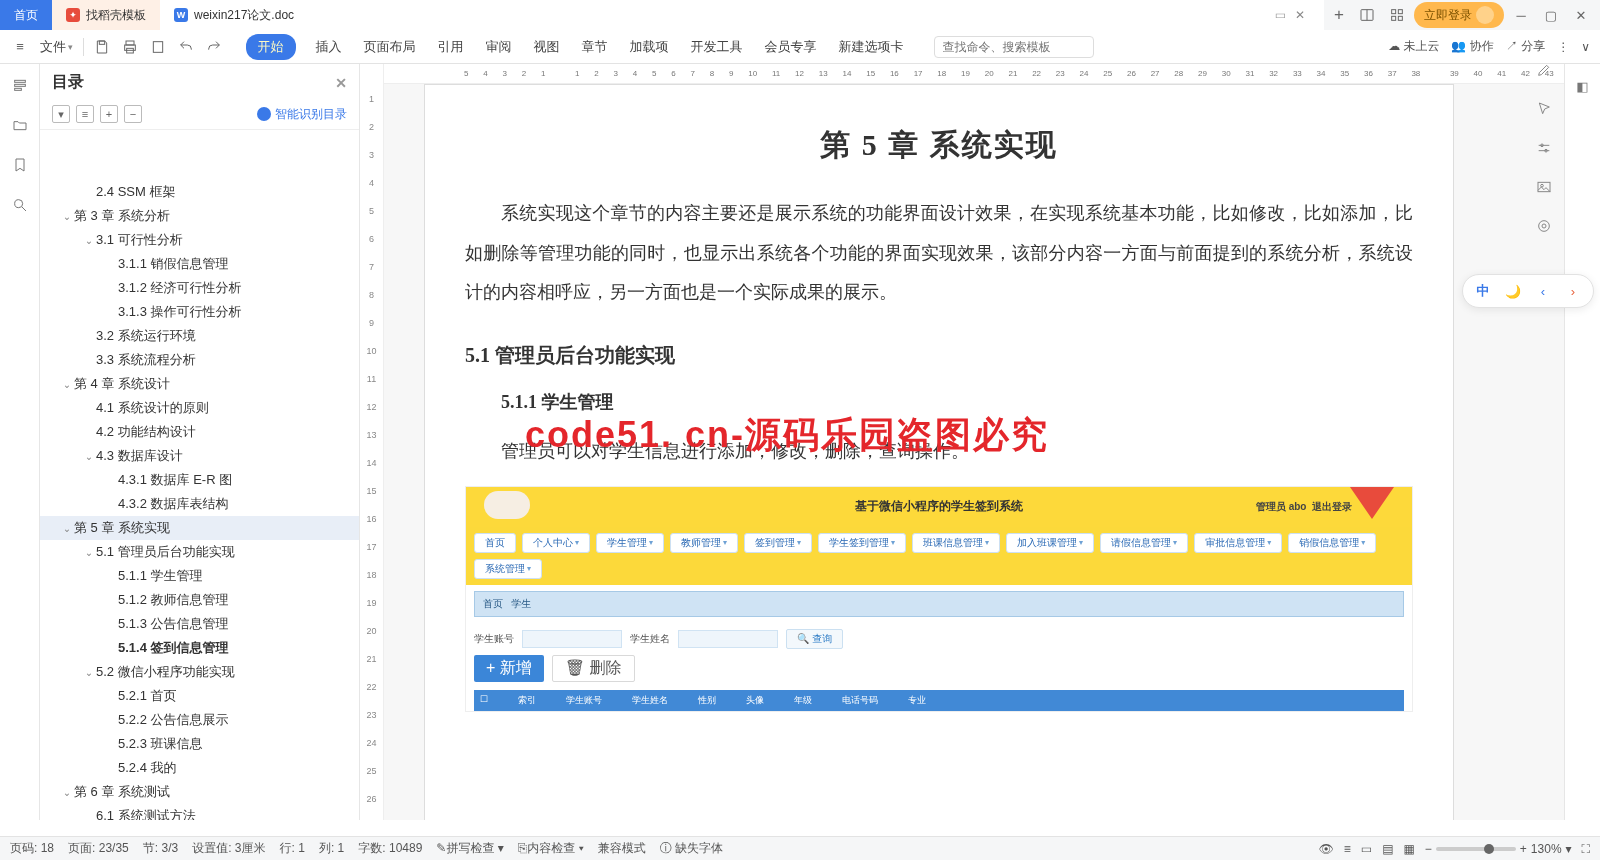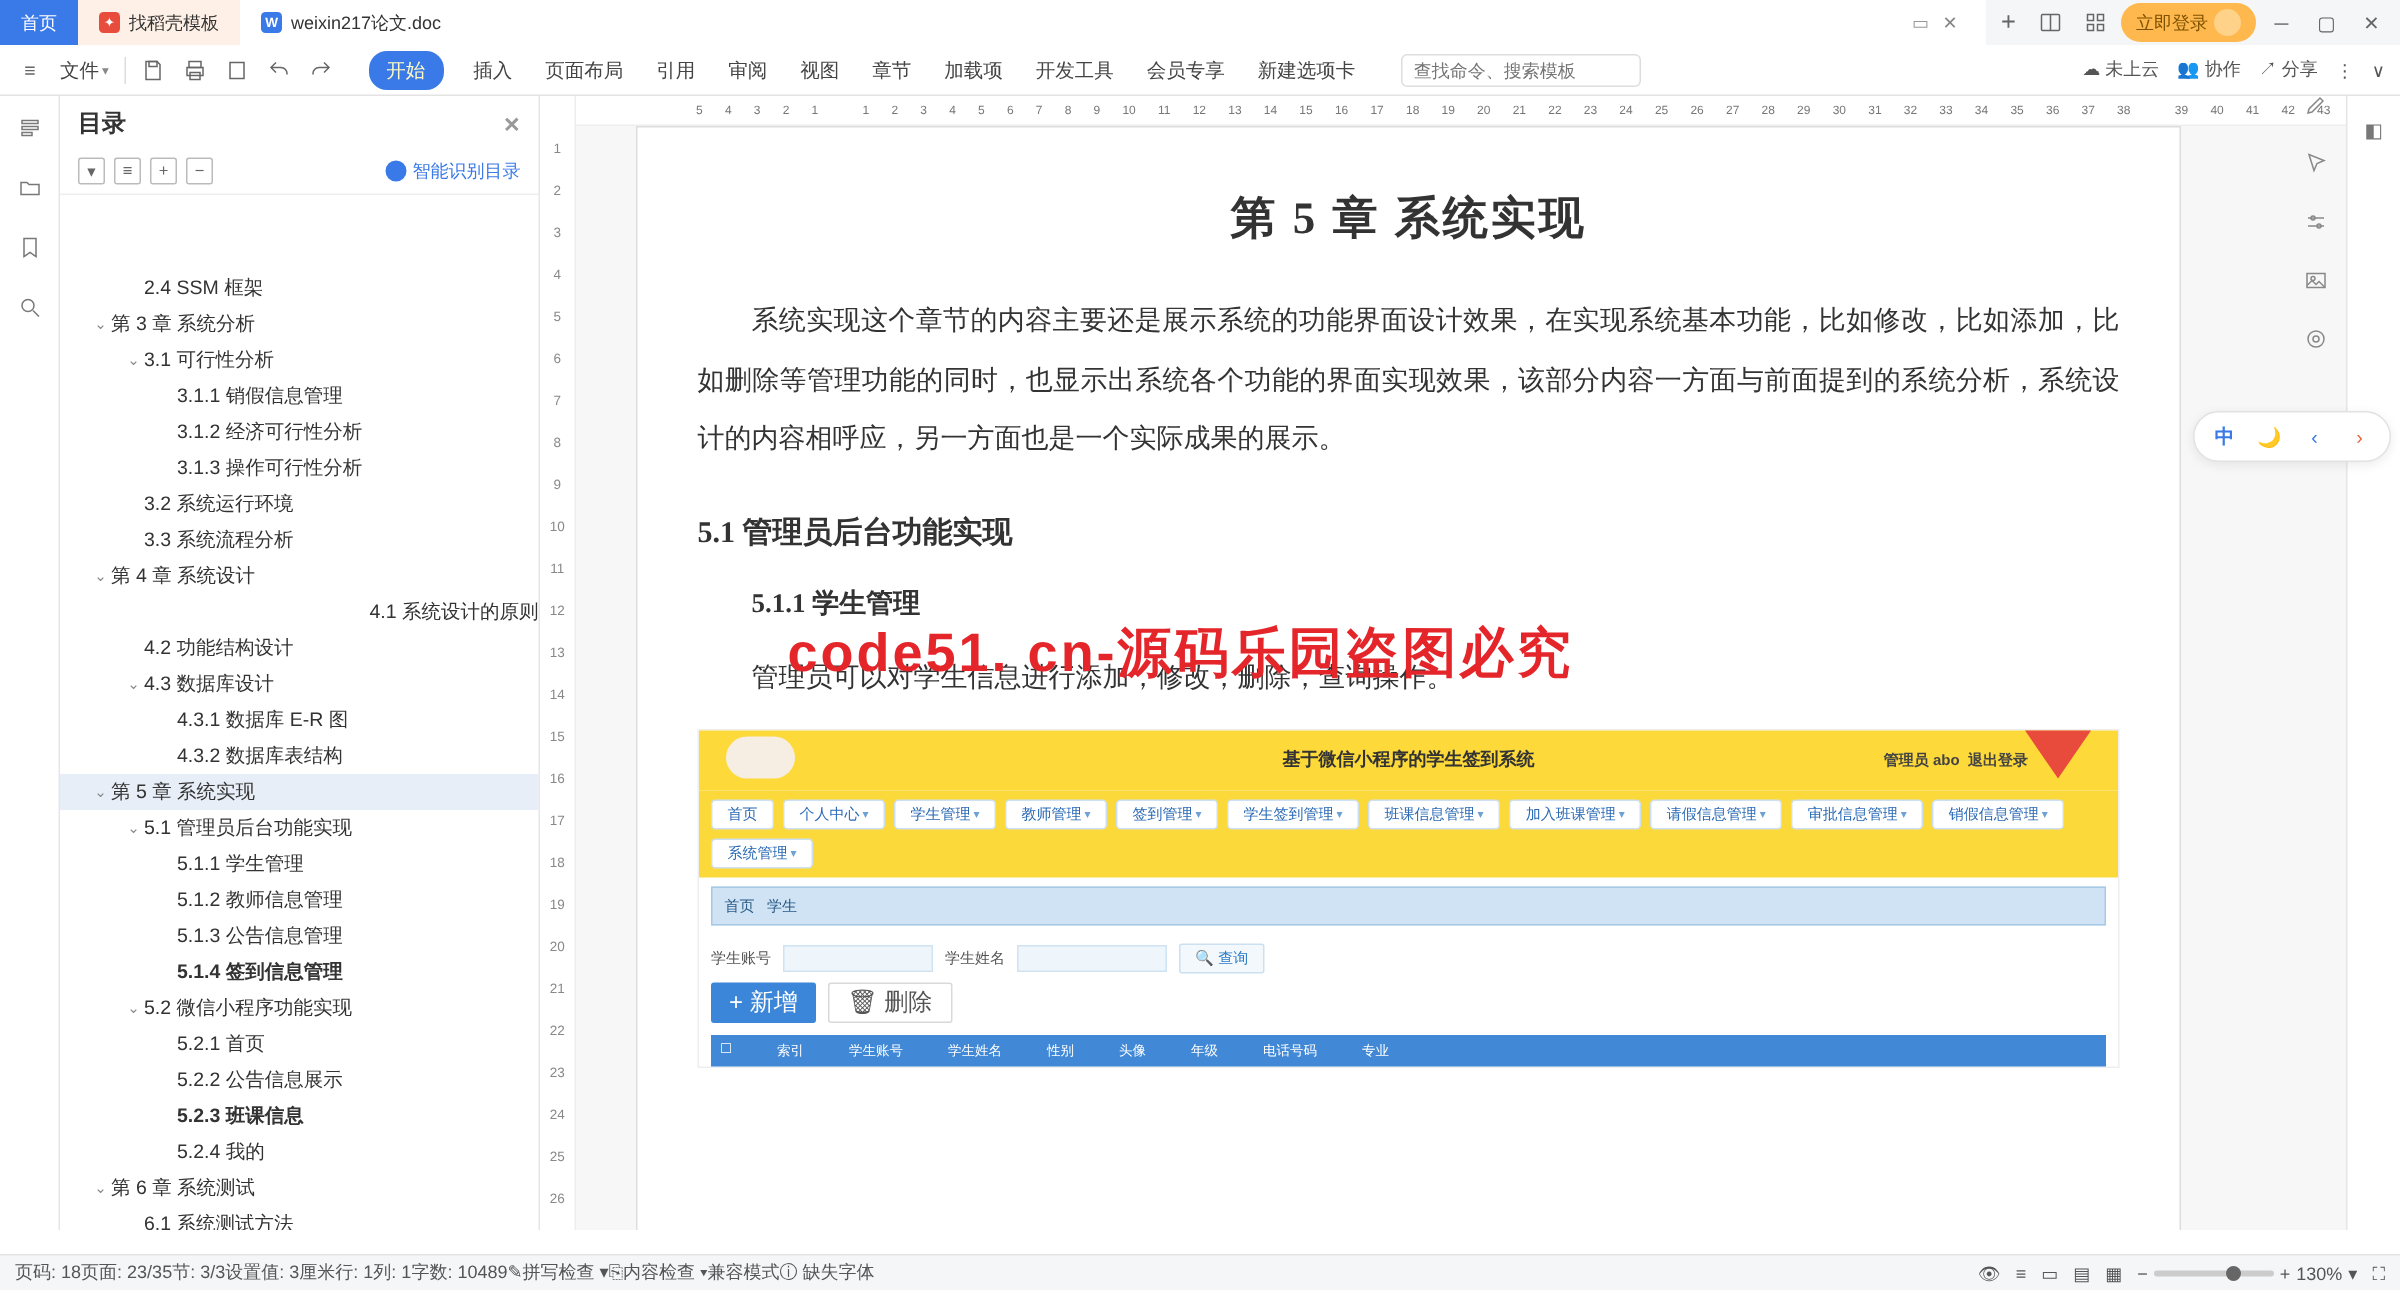--- a/index.html
+++ b/index.html
@@ -64,21 +64,21 @@
 .ss-q { border:1px solid #cbe0f1; background:#f3f8fc; color:#2c7bc5; padding:2px 10px; border-radius:2px; }
 .ss-ops { padding:0 8px; display:flex; gap:8px; font-size:16px; }
 .ss-add { background:#3b86d8;color:#fff;padding:3px 12px;border-radius:2px; }
 .ss-del { border:1px solid #d9d9d9;color:#555;padding:2px 12px;border-radius:2px;background:#fff; }
 .ss-th { margin:8px 8px 0; background:#4189d6;color:#fff;font-size:9px;display:flex;padding:4px 6px;gap:30px; }
 .rightbar { width:36px; border-left:1px solid #e6e6e6; display:flex;flex-direction:column;align-items:center;padding-top:12px;gap:20px; }
 .rightbar .ric { width:20px;height:20px;color:#777; display:flex;align-items:center;justify-content:center;}
 .rt-strip { position:absolute; right:44px; top:62px; width:24px; display:flex;flex-direction:column;align-items:center;gap:20px;color:#888; }
 .float { position:absolute; right:6px; top:274px; background:#fff; border:1px solid #e2e2e2; border-radius:20px; padding:6px 10px; display:flex; gap:10px; box-shadow:0 2px 8px rgba(0,0,0,.08);}
 .float .fi{width:20px;height:20px;display:flex;align-items:center;justify-content:center;}
-.status { position:absolute;left:0;bottom:0;height:24px;width:100%;background:#f5f6f7;border-top:1px solid #e3e3e3;display:flex;align-items:center;padding:0 10px;font-size:12px;color:#555;}
+.status { position:absolute;left:0;bottom:0;height:24px;width:100%;background:#f5f6f7;border-top:1px solid #e3e3e3;display:flex;align-items:center;padding:0 10px;font-size:12px;color:#555;gap:14px; }
 .status .sr { margin-left:auto;display:flex;align-items:center;gap:10px; }
 .zoom { display:flex;align-items:center;gap:4px; }
 .ztrack{width:80px;height:4px;background:#ccc;border-radius:2px;position:relative;}
 .zthumb{position:absolute;left:60%;top:-3px;width:10px;height:10px;border-radius:50%;background:#666;}
 svg{width:16px;height:16px;stroke:currentColor;fill:none;stroke-width:1.5;}
 </style>
 </head>
 <body>
 
 <div class="titlebar">
@@ -249,21 +249,21 @@
         <div class="tn" style="padding-left: 56px;">
           <span>3.2 系统运行环境</span>
         </div>
         <div class="tn" style="padding-left: 56px;">
           <span>3.3 系统流程分析</span>
         </div>
         <div class="tn" style="padding-left: 20px;">
           <span class="ch">⌄</span>
           <span>第 4 章  系统设计</span>
         </div>
-        <div class="tn" style="padding-left: 56px; justify-content: flex-end;">
+        <div class="tn" style="padding-left: 56px;">
           <span>4.1 系统设计的原则</span>
         </div>
         <div class="tn" style="padding-left: 56px;">
           <span>4.2 功能结构设计</span>
         </div>
         <div class="tn" style="padding-left: 42px;">
           <span class="ch">⌄</span>
           <span>4.3 数据库设计</span>
         </div>
         <div class="tn" style="padding-left: 78px;">
@@ -295,21 +295,21 @@
         <div class="tn" style="padding-left: 42px;">
           <span class="ch">⌄</span>
           <span>5.2 微信小程序功能实现</span>
         </div>
         <div class="tn" style="padding-left: 78px;">
           <span>5.2.1 首页</span>
         </div>
         <div class="tn" style="padding-left: 78px;">
           <span>5.2.2 公告信息展示</span>
         </div>
-        <div class="tn" style="padding-left: 78px; font-weight: bold;">
+        <div class="tn" style="padding-left: 78px;">
           <span>5.2.3 班课信息</span>
         </div>
         <div class="tn" style="padding-left: 78px;">
           <span>5.2.4 我的</span>
         </div>
         <div class="tn" style="padding-left: 20px;">
           <span class="ch">⌄</span>
           <span>第 6 章  系统测试</span>
         </div>
         <div class="tn" style="padding-left: 56px;">

